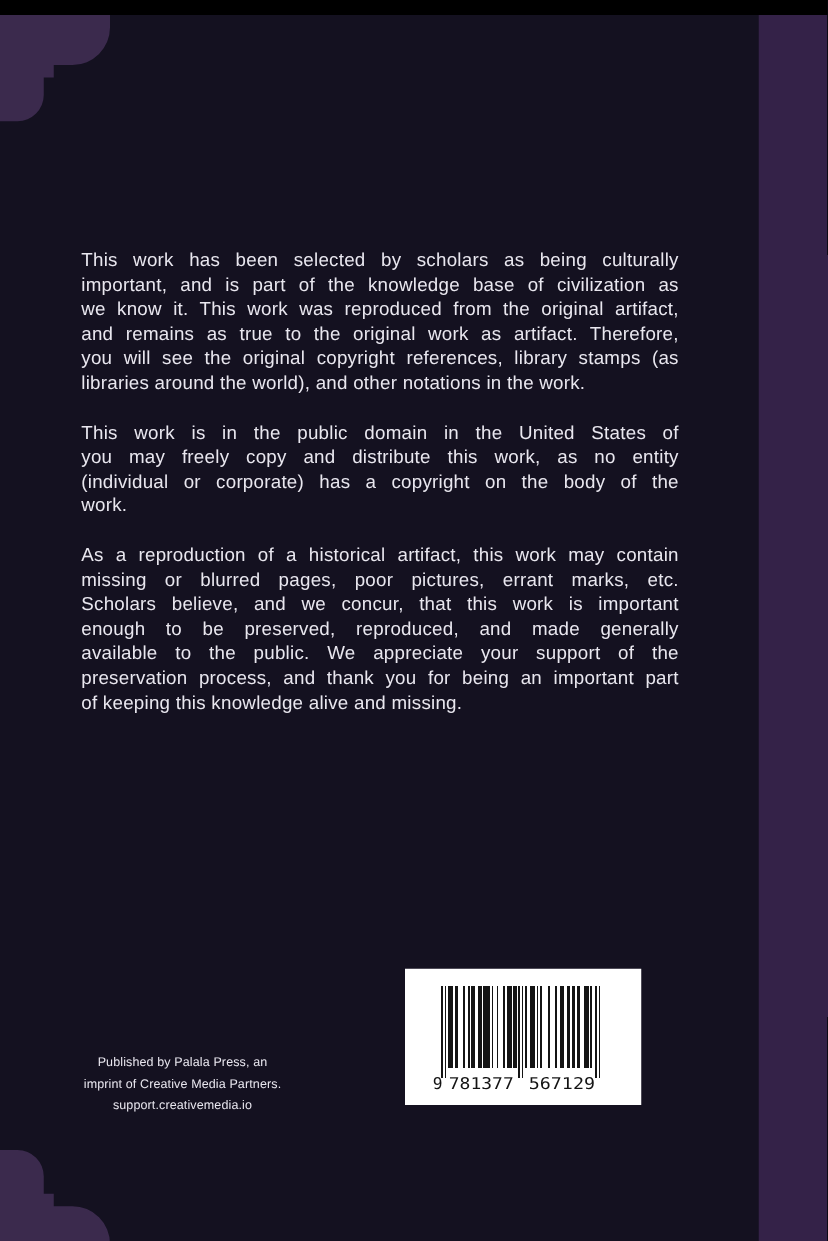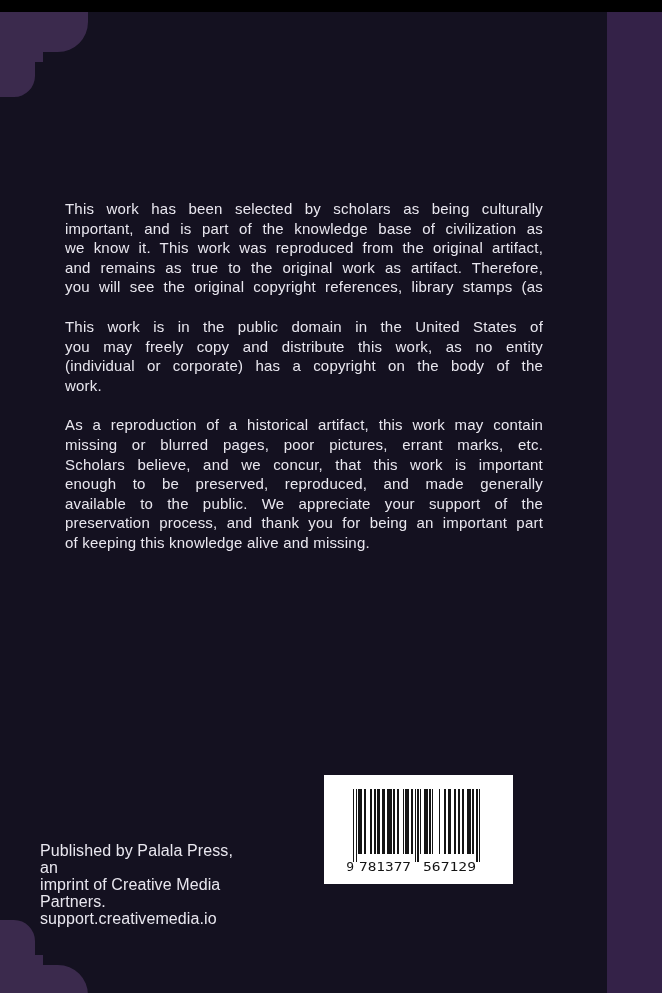--- a/index.html
+++ b/index.html
@@ -25,23 +25,23 @@
     position:absolute; left:65px; top:187px; width:478px;
     color:var(--text, #E9E7EF);
     font-size:15px; line-height:19.6px; letter-spacing:0.2px;
   }
   .para { margin:0 0 20px 0; }
   .jl { text-align:justify; text-align-last:justify; white-space:normal; }
   .jl.last { text-align-last:left; }
 
   .publisher {
     position:absolute; left:40px; top:830px; width:212px;
-    text-align:left;
+    text-align:center;
     color:var(--text, #E9E7EF);
-    font-size:16px; line-height:17px; letter-spacing:0.1px;
+    font-size:10px; line-height:17px; letter-spacing:0.1px;
   }
 
   .barcode-box {
     position:absolute; left:324px; top:763px;
     width:189px; height:109px;
     background:var(--barcode-bg, #FFFFFF);
   }
   .barcode-box svg { display:block; shape-rendering:crispEdges; }
   .bcd {
     font-family:"DejaVu Sans Mono", monospace;
@@ -64,20 +64,21 @@
     <path d="M0,3 H14 A21,21 0 0 1 35,24 V38 H43 V48 H58 A30,30 0 0 1 88,78 V88 H0 Z"></path>
   </svg>
 
   <main class="body-text">
     <div class="para">
       <div class="jl">This work has been selected by scholars as being culturally</div>
       <div class="jl">important, and is part of the knowledge base of civilization as</div>
       <div class="jl">we know it. This work was reproduced from the original artifact,</div>
       <div class="jl">and remains as true to the original work as artifact. Therefore,</div>
       <div class="jl">you will see the original copyright references, library stamps (as</div>
+      <div class="jl last">libraries around the world), and other notations in the work.</div>
     </div>
     <div class="para">
       <div class="jl">This work is in the public domain in the United States of</div>
       <div class="jl">you may freely copy and distribute this work, as no entity</div>
       <div class="jl">(individual or corporate) has a copyright on the body of the</div>
       <div class="jl last">work.</div>
     </div>
     <div class="para">
       <div class="jl">As a reproduction of a historical artifact, this work may contain</div>
       <div class="jl">missing or blurred pages, poor pictures, errant marks, etc.</div>

